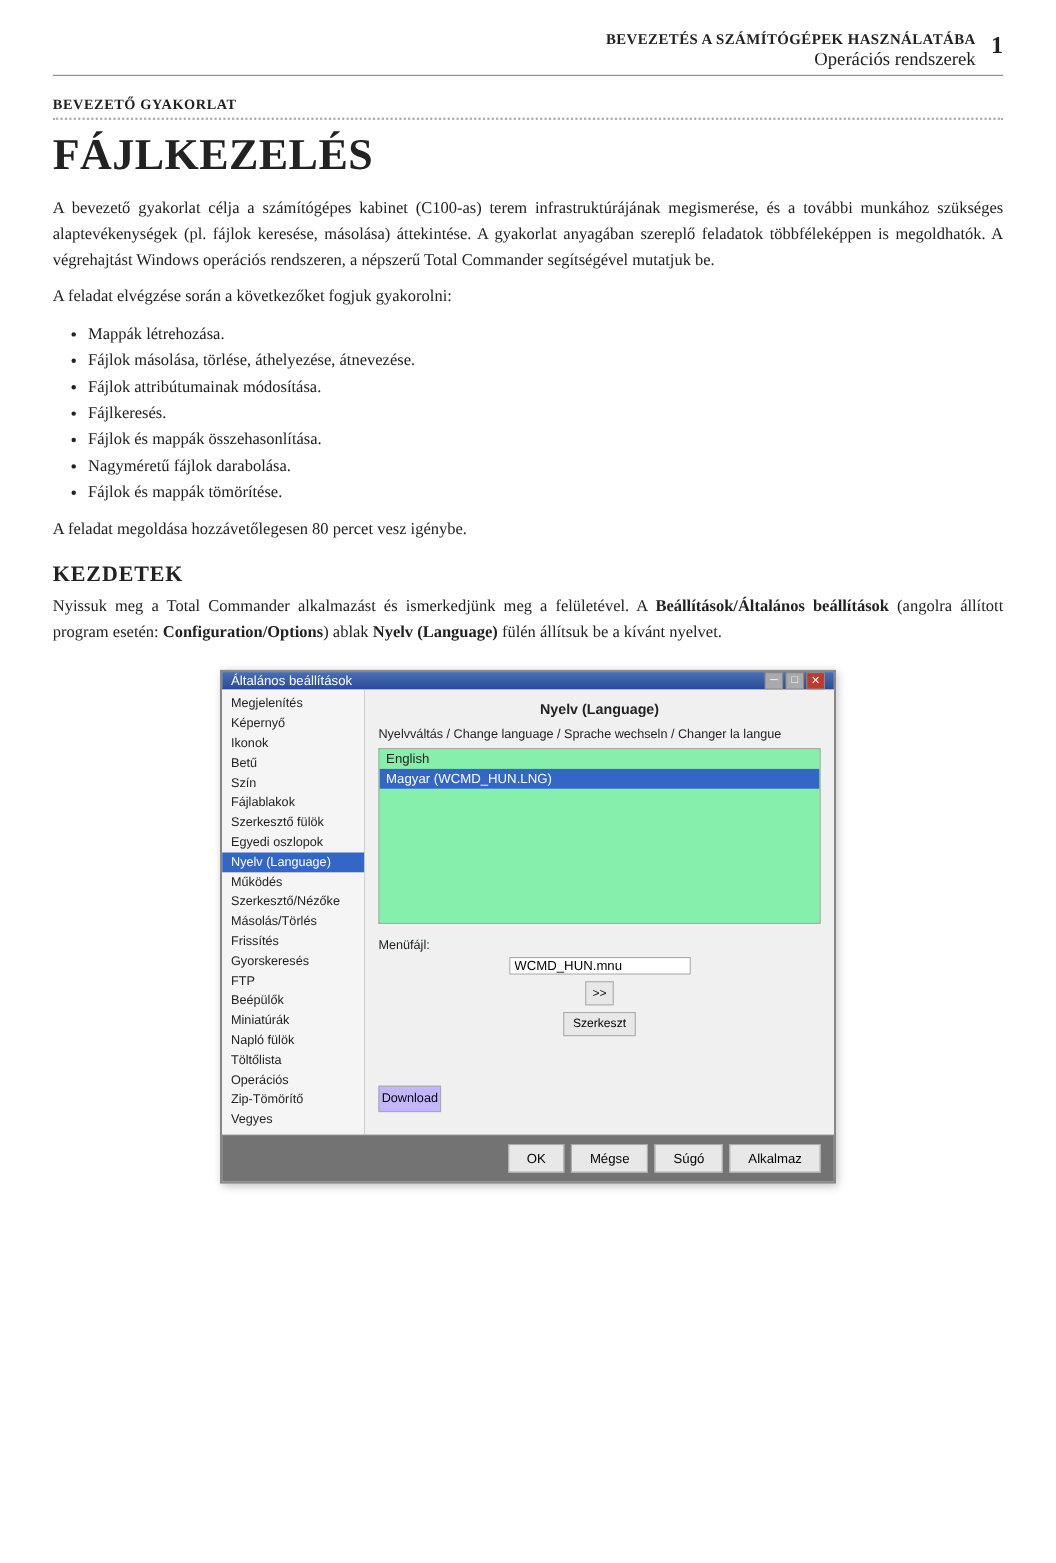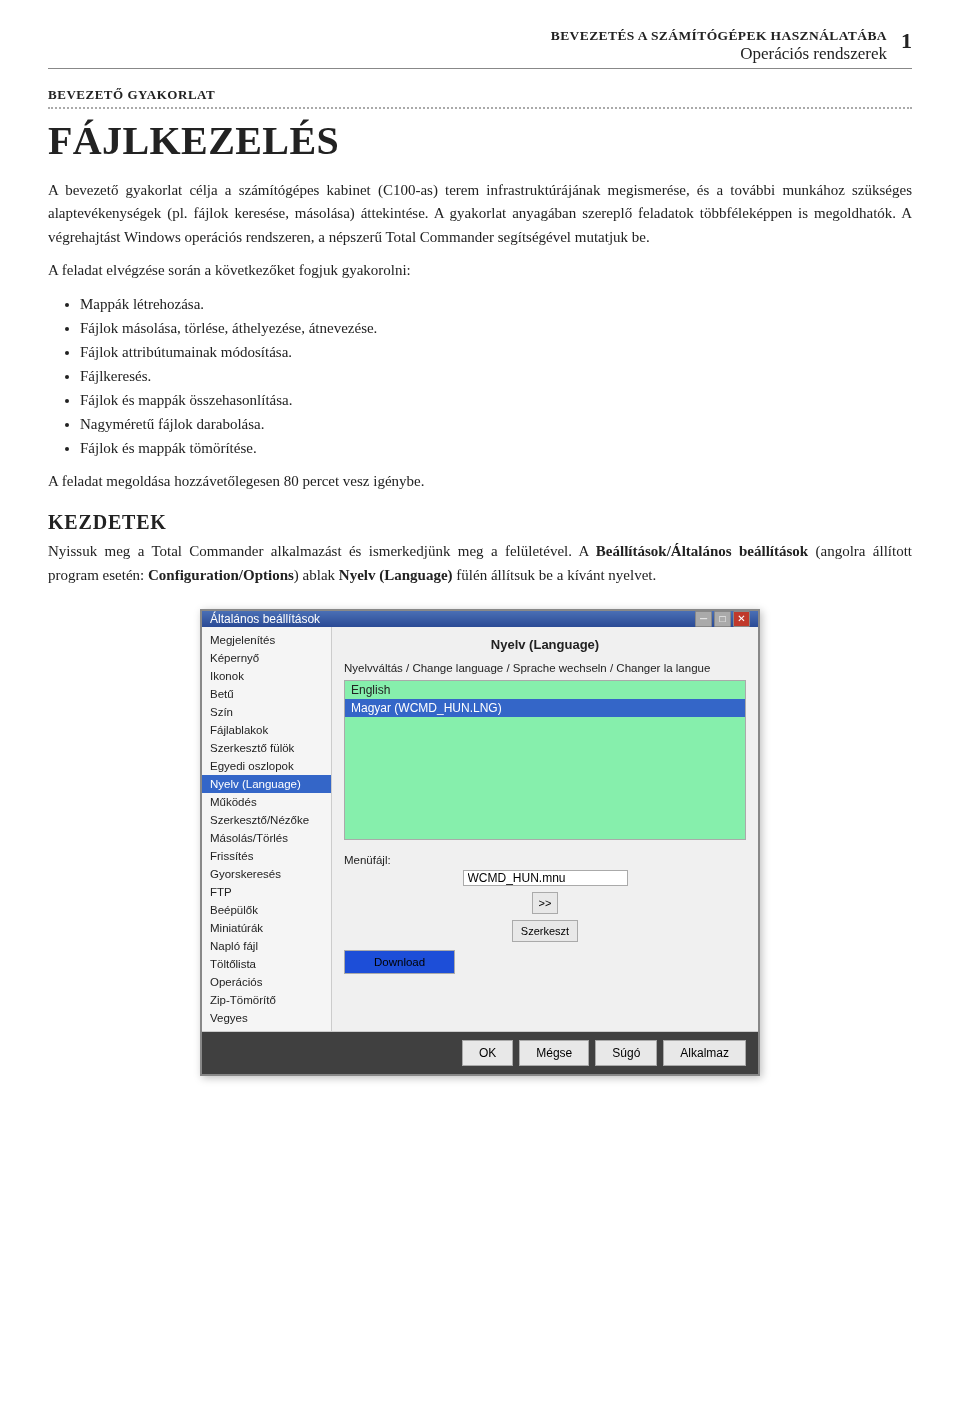--- a/index.html
+++ b/index.html
@@ -259,34 +259,35 @@
       cursor: pointer;
     }
 
     .download-btn-row {
       display: flex;
       justify-content: flex-start;
       margin-bottom: 10px;
     }
     .download-btn {
       height: 24px;
-      padding: 0 29px;
-      background: #1d4ed8;
+      padding: 0 2px;
+      background: #c4b5fd;
       border: 1px solid #aaa;
       font-size: 11.5px;
       cursor: pointer;
+      margin-top: 37px;
     }
 
     
     .dialog-footer {
       display: flex;
       justify-content: flex-end;
       gap: 6px;
       padding: 8px 12px;
-      background: #404040;
+      background: #737373;
       border-top: 1px solid #ccc;
     }
     .footer-btn {
       height: 26px;
       padding: 0 16px;
       background: #e8e8e8;
       border: 1px solid #aaa;
       font-size: 12px;
       cursor: pointer;
     }
@@ -355,21 +356,21 @@
           <div class="nav-item">Egyedi oszlopok</div>
           <div class="nav-item active">Nyelv (Language)</div>
           <div class="nav-item">Működés</div>
           <div class="nav-item">Szerkesztő/Nézőke</div>
           <div class="nav-item">Másolás/Törlés</div>
           <div class="nav-item">Frissítés</div>
           <div class="nav-item">Gyorskeresés</div>
           <div class="nav-item">FTP</div>
           <div class="nav-item">Beépülők</div>
           <div class="nav-item">Miniatúrák</div>
-          <div class="nav-item">Napló fájl</div>
+          <div class="nav-item">Napló fülök</div>
           <div class="nav-item">Töltőlista</div>
           <div class="nav-item">Operációs</div>
           <div class="nav-item">Zip-Tömörítő</div>
           <div class="nav-item">Vegyes</div>
         </div>
 
         <div class="dialog-content">
           <div class="content-title">Nyelv (Language)</div>
 
           <div class="lang-label">Nyelvváltás / Change language / Sprache wechseln / Changer la langue</div>

